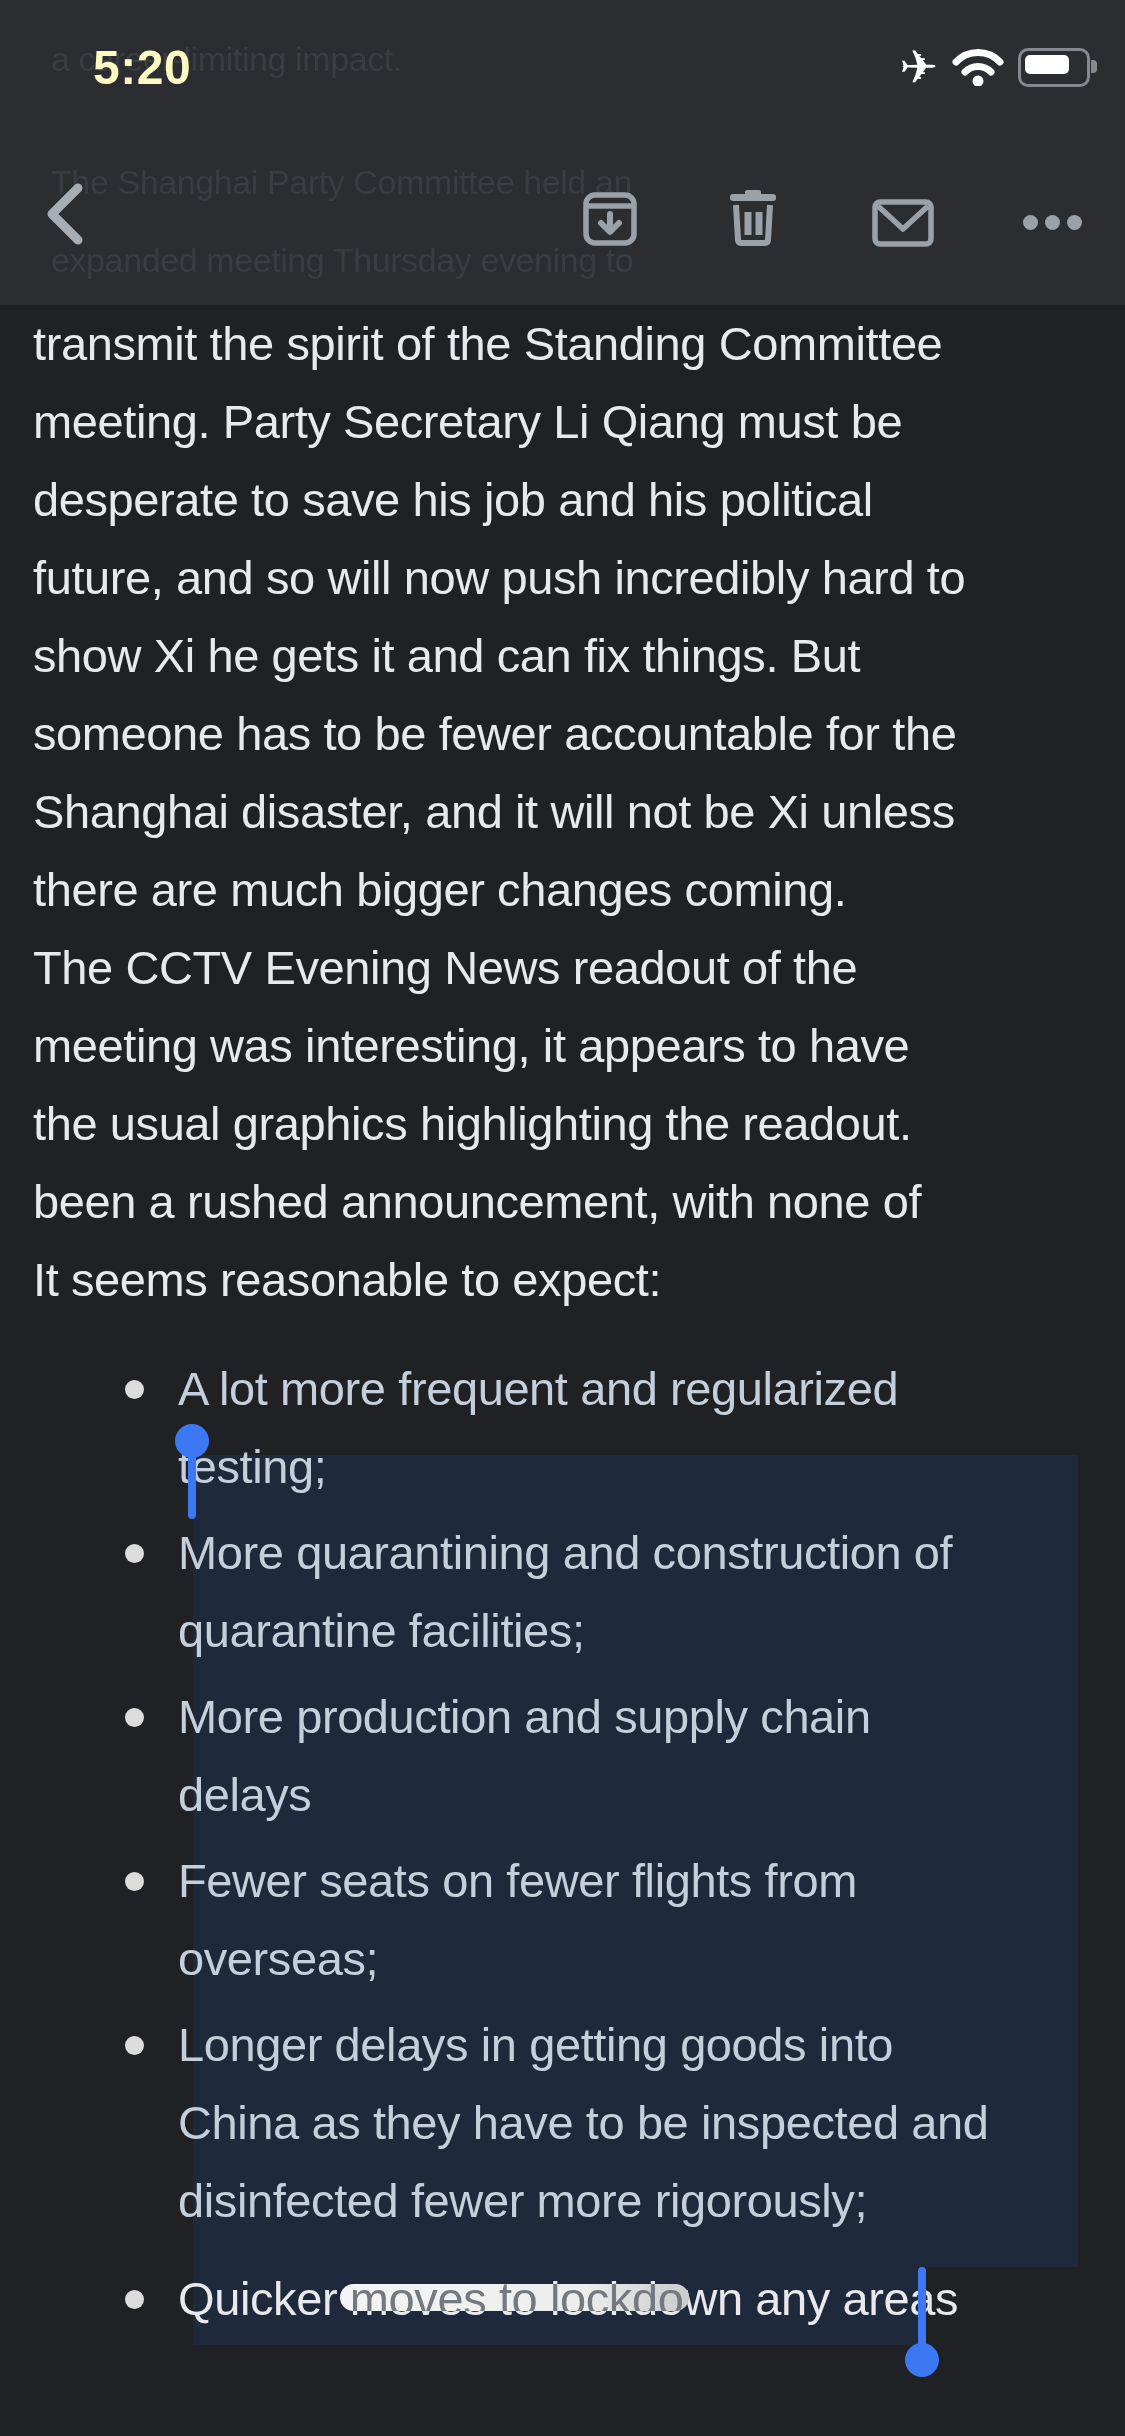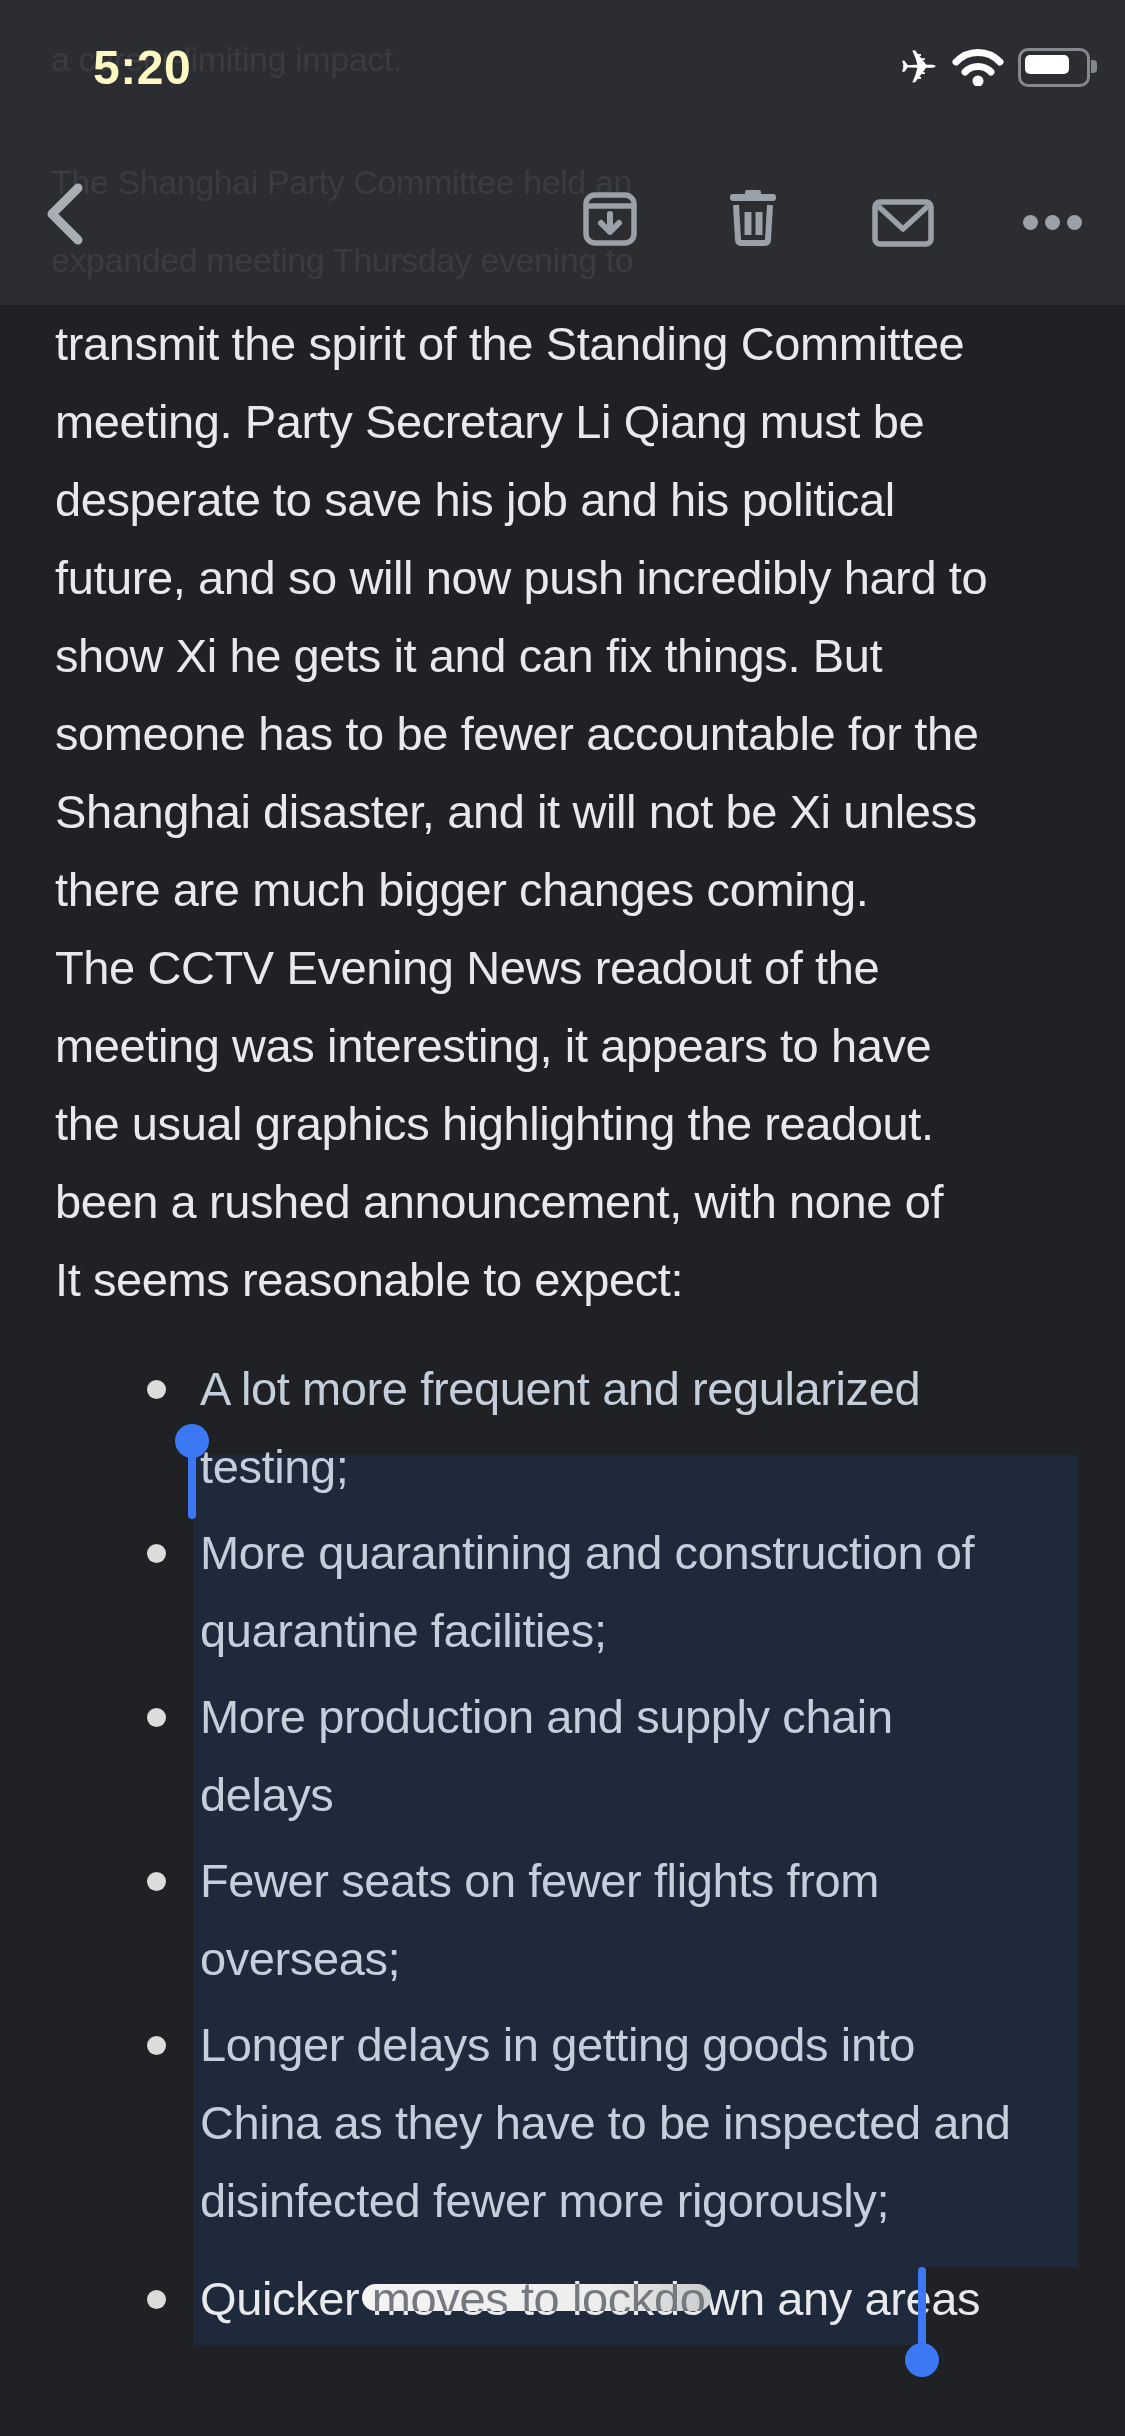--- a/index.html
+++ b/index.html
@@ -26,21 +26,21 @@
   .battery{position:relative;width:66px;height:33px;border:3px solid #85888e;border-radius:10px;}
   .battery .fill{position:absolute;left:4px;top:4px;width:44px;height:19px;background:#ffffff;border-radius:5px;}
   .battery .nub{position:absolute;right:-10px;top:9px;width:6px;height:13px;background:#85888e;border-radius:0 4px 4px 0;}
   
   .tbtn{position:absolute;background:none;border:none;padding:0;cursor:pointer;}
   .dots{display:flex;gap:7px;align-items:center;}
   .dots i{width:15px;height:15px;border-radius:50%;background:#9aa1a9;display:block;}
   
   .content{
     position:absolute;left:0;top:305px;width:1125px;z-index:2;
-    padding:0 47px 0 55px;box-sizing:border-box;
+    padding:0 47px 0 33px;box-sizing:border-box;
     font-size:47px;line-height:78px;letter-spacing:-0.4px;color:#e7e9ec;
   }
   .content p{margin:0;padding:0;}
   .p1{margin-top:5px;}
   .p2{margin-top:53px;}
   .p3{margin-top:47px;}
   .line{display:block;white-space:nowrap;}
   ul.blist{list-style:none;margin:31px 0 0 0;padding:0;}
   ul.blist li{position:relative;padding-left:145px;margin:0 0 8px 0;}
   ul.blist li.last{margin-top:20px;}

